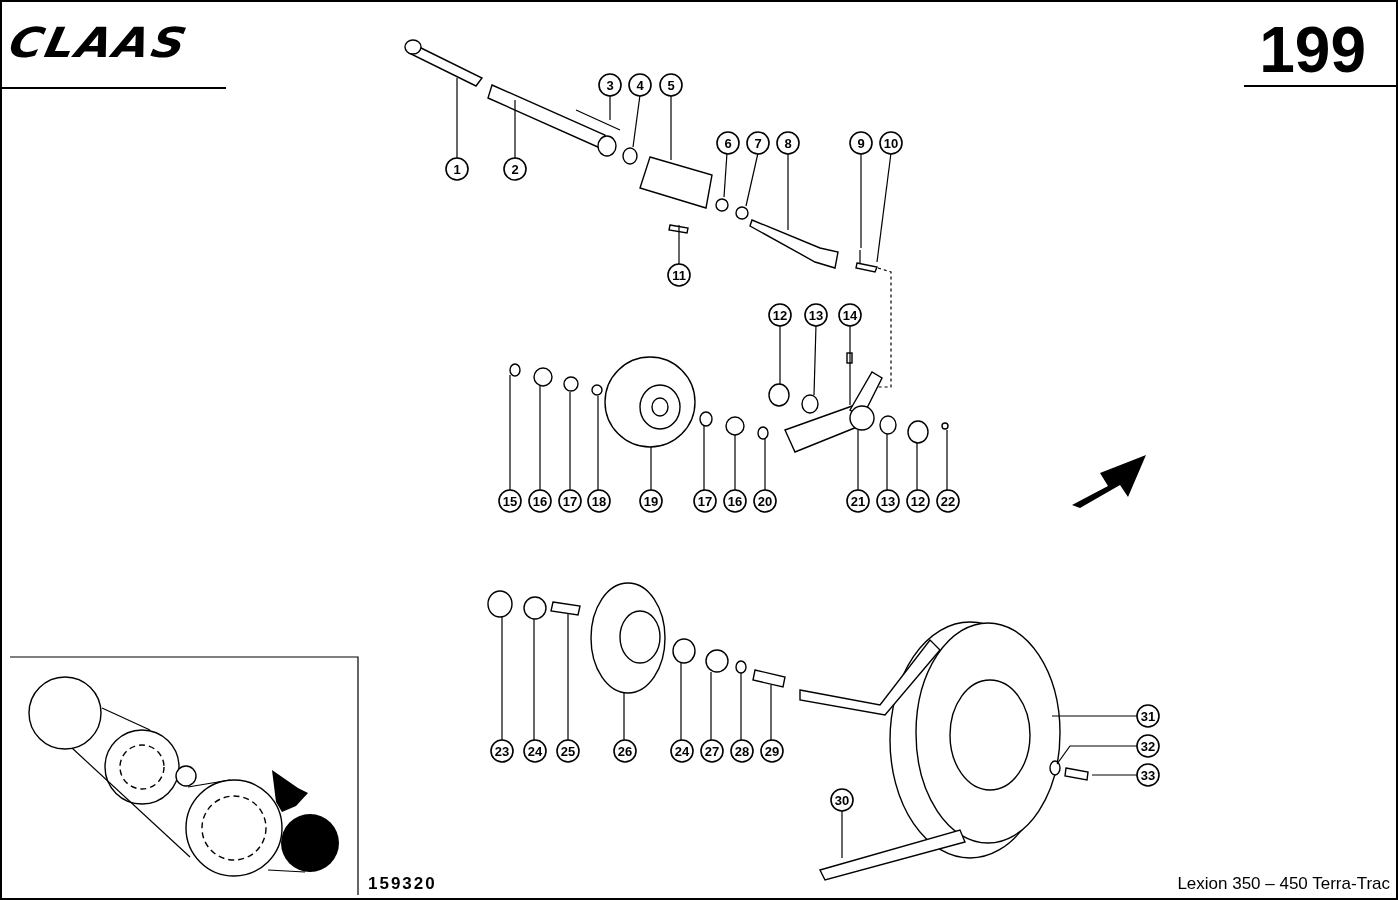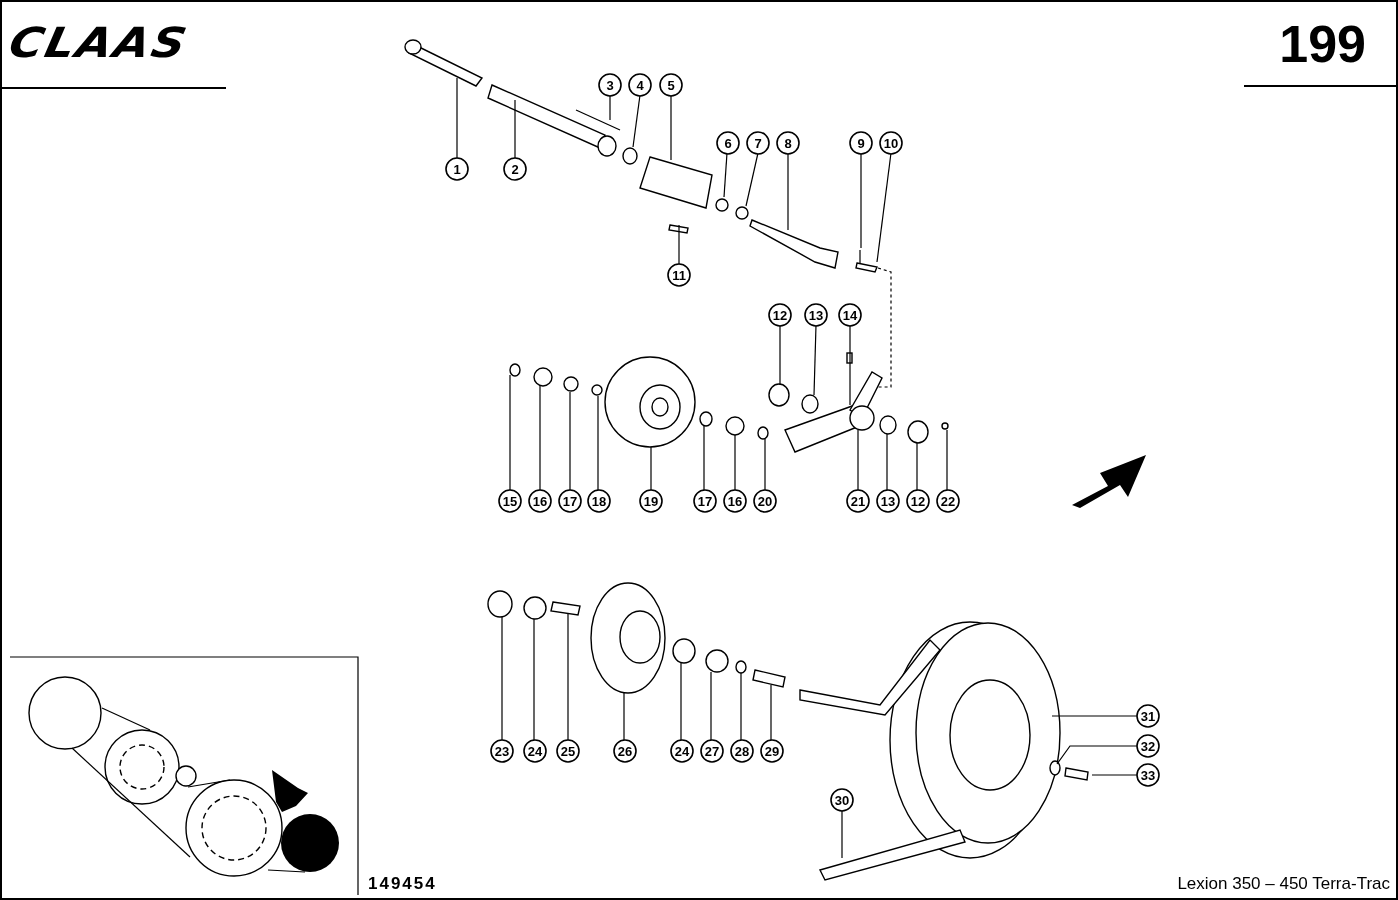--- a/index.html
+++ b/index.html
@@ -3,21 +3,21 @@
 <meta charset="utf-8">
 <style>
   html,body{margin:0;padding:0;background:#fff;}
   body{width:1398px;height:900px;position:relative;overflow:hidden;font-family:"Liberation Sans",sans-serif;color:#000;}
   .frame-top{position:absolute;left:0;top:0;width:1398px;height:2px;background:#000;}
   .frame-left{position:absolute;left:0;top:0;width:2px;height:900px;background:#000;}
   .frame-right{position:absolute;right:0;top:0;width:2px;height:900px;background:#000;}
   .frame-bottom{position:absolute;left:0;bottom:0;width:1398px;height:2px;background:#000;}
   .logo{position:absolute;left:10px;top:20px;font-family:"DejaVu Sans",sans-serif;font-weight:bold;font-style:italic;font-size:46px;letter-spacing:2px;transform:skewX(-12deg) scaleY(0.9);line-height:1;}
   .logo-rule{position:absolute;left:2px;top:87px;width:224px;height:2px;background:#000;}
-  .page-number{position:absolute;right:32px;top:18px;font-weight:bold;font-size:52px;line-height:1;}
+  .page-number{position:absolute;right:32px;top:18px;font-weight:bold;font-size:64px;line-height:1;}
   .page-rule{position:absolute;left:1244px;top:85px;width:154px;height:2px;background:#000;}
   .doc-number{position:absolute;left:368px;top:874px;font-size:17px;font-weight:bold;letter-spacing:2px;}
   .model-label{position:absolute;right:8px;top:874px;font-size:17px;}
   #diagram{position:absolute;left:0;top:0;}
   .callout circle{fill:#fff;stroke:#000;stroke-width:1.6;}
   .callout text{font-family:"Liberation Sans",sans-serif;font-size:13px;font-weight:bold;text-anchor:middle;dominant-baseline:central;}
   .part{fill:#fff;stroke:#000;stroke-width:1.4;}
   .leader{stroke:#000;stroke-width:1.2;fill:none;}
 </style>
 </head>
@@ -370,14 +370,14 @@
   <g class="callout">
       <circle cx="1148" cy="746" r="11"></circle>
       <text x="1148" y="746">32</text>
     </g>
   <g class="callout">
       <circle cx="1148" cy="775" r="11"></circle>
       <text x="1148" y="775">33</text>
     </g>
 </svg>
 
-<div class="doc-number">149454</div>
+<div class="doc-number">159320</div>
 <div class="model-label">Lexion 350 – 450 Terra-Trac</div>
 
 </body></html>

